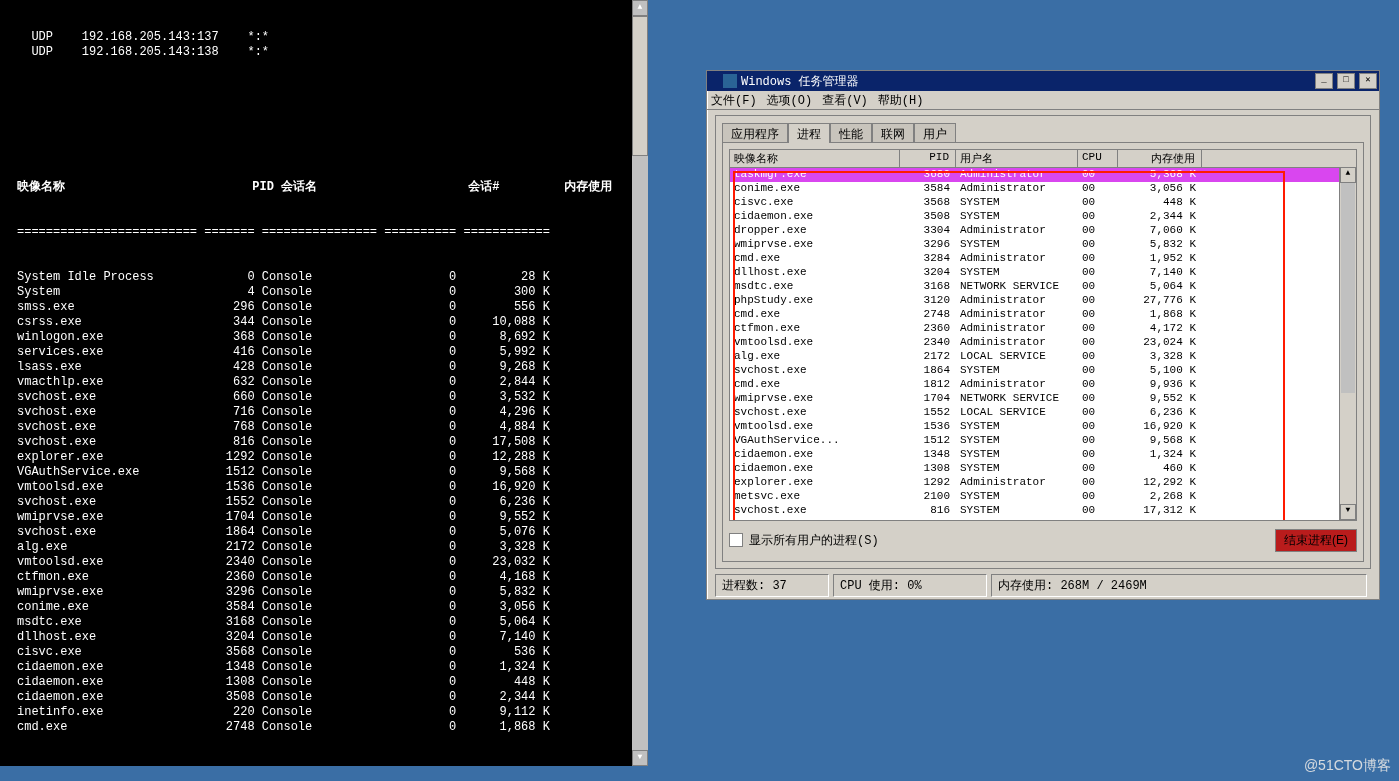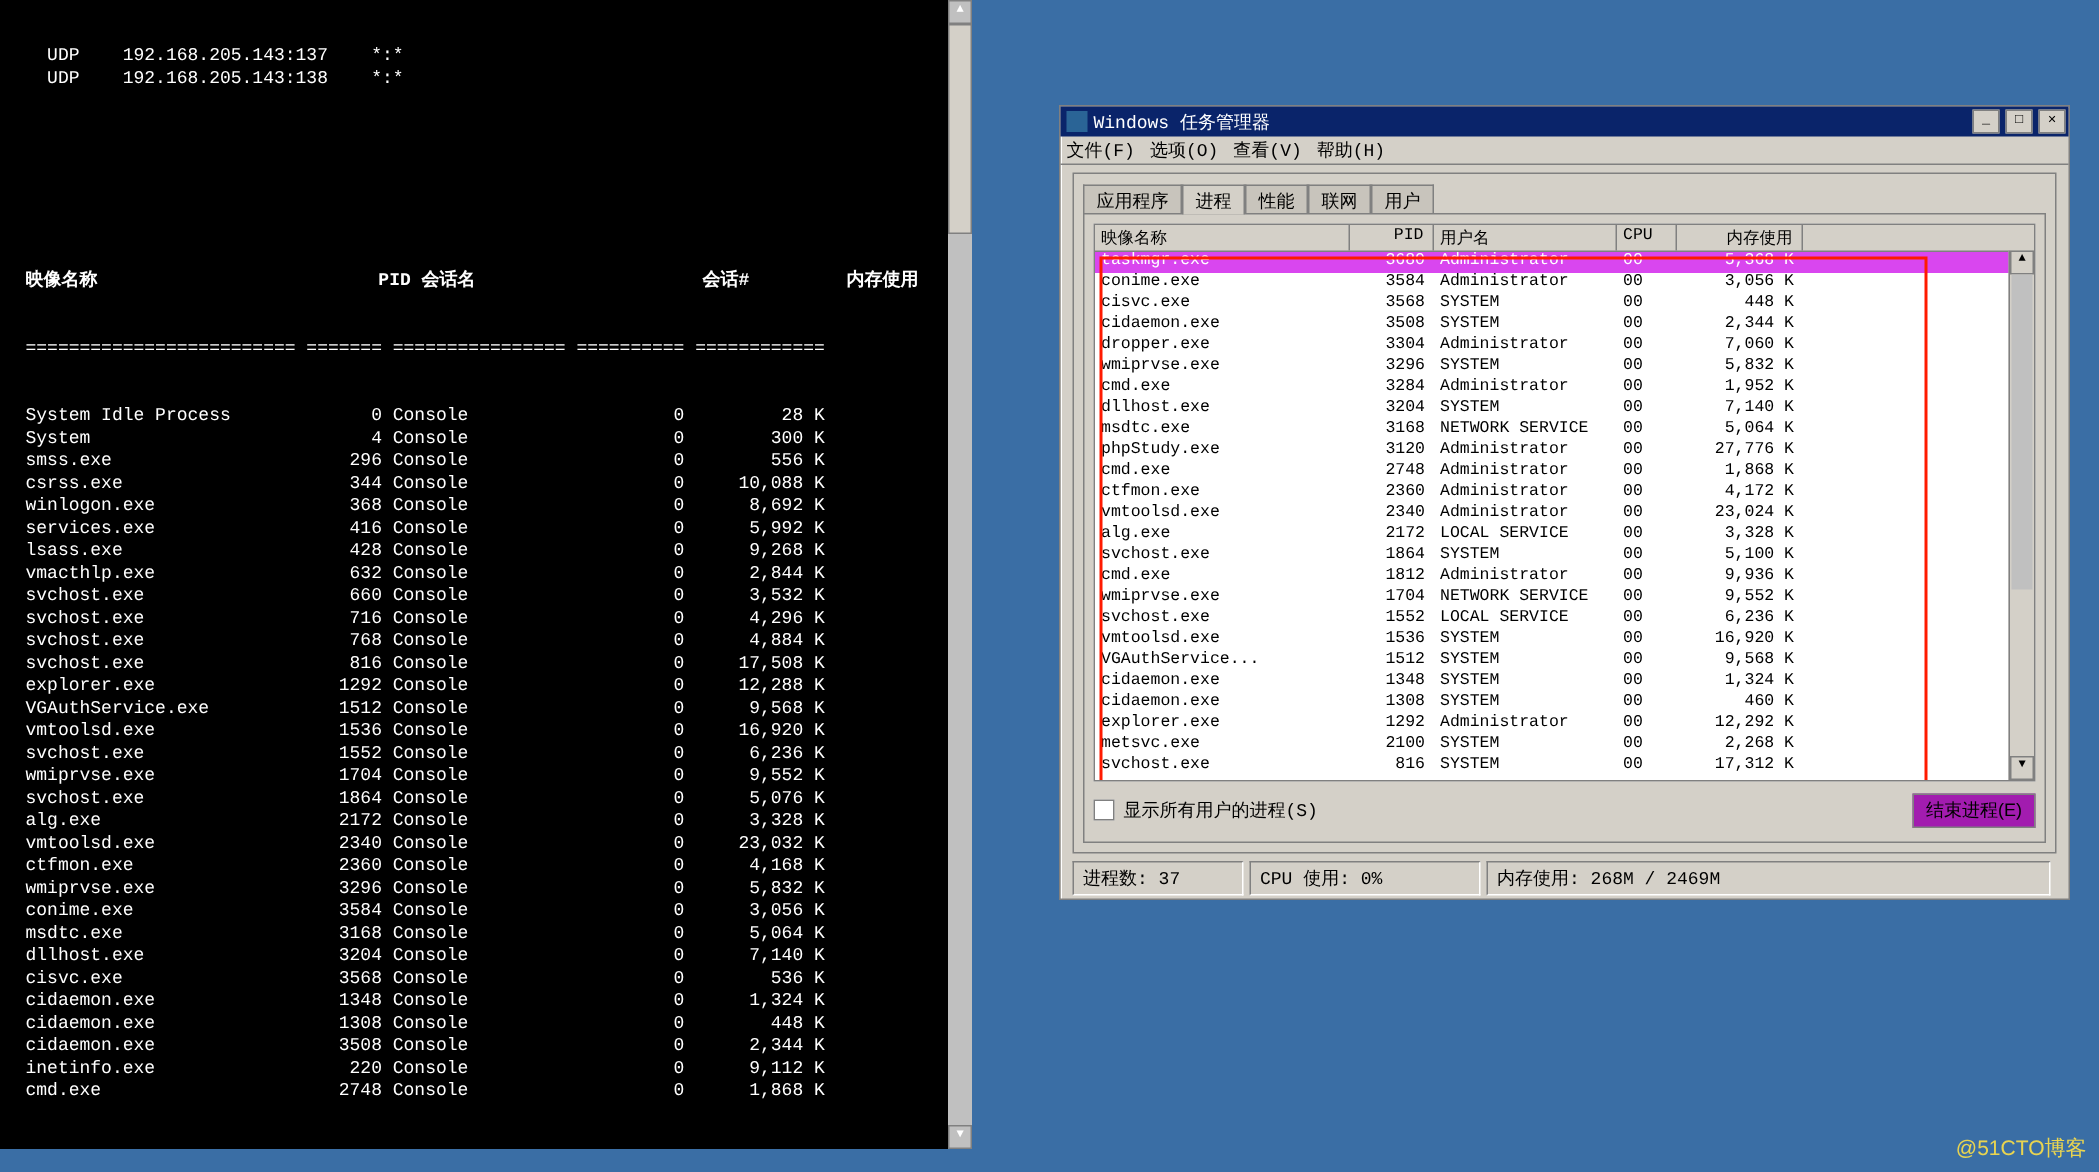--- a/index.html
+++ b/index.html
@@ -7,21 +7,21 @@
   .cmd{position:absolute;left:0;top:0;width:648px;height:766px;background:#000;color:#fff;font-family:"Courier New",monospace;font-size:12px;line-height:15px;white-space:pre;overflow:hidden}
   .cmd .line{padding:0 17px}
   .cmd .hdr{font-weight:bold}
   .cmd-sb{position:absolute;right:0;top:0;width:16px;height:100%;background:#c0c0c0}
   .cmd-sb .btn{position:absolute;left:0;height:16px;width:16px;background:#c0c0c0;border:1px solid #808080;box-sizing:border-box;font-size:8px;text-align:center;line-height:12px}
   .cmd-sb .btn.up{top:0}.cmd-sb .btn.dn{bottom:0}
   .cmd-sb .thumb{position:absolute;left:0;top:16px;width:16px;height:140px;background:#d4d0c8;border:1px solid #808080;box-sizing:border-box}
 
   
   .tm{position:absolute;left:706px;top:70px;width:672px;height:528px;background:#d4d0c8;border:1px solid #808080;box-shadow:1px 1px 0 #fff inset}
-  .tm-title{height:20px;background:linear-gradient(#0a246a,#0a246a);color:#fff;display:flex;align-items:center;font-size:12px;padding-left:4px}
+  .tm-title{height:20px;background:linear-gradient(#0a246a,#0a246a);color:#fff;display:flex;align-items:center;font-size:12px;padding-left:16px}
   .tm-title .icon{width:14px;height:14px;background:#2a6496;margin-right:4px}
   .tm-title .spacer{flex:1}
   .tm-title .wbtn{width:16px;height:14px;background:#d4d0c8;border:1px solid #808080;margin-left:2px;margin-right:2px;font-size:9px;text-align:center;line-height:12px;color:#000}
   .tm-menu{height:18px;border-bottom:1px solid #808080;display:flex;align-items:center;font-size:12px;padding-left:4px}
   .tm-menu span{margin-right:10px}
   .tm-body{position:absolute;left:8px;right:8px;top:44px;bottom:30px;border:1px solid #808080;background:#d4d0c8;padding:6px;box-sizing:border-box}
   .tabs{display:flex;font-size:12px;height:20px}
   .tab{padding:2px 8px;border:1px solid #808080;border-bottom:none;background:#d4d0c8;margin-right:0;position:relative;top:1px}
   .tab.active{background:#d4d0c8;z-index:2}
   .tab:not(.active){background:#c8c4bc}
@@ -35,26 +35,26 @@
   .proc-rows .row{display:flex;height:14px}
   .proc-rows .row.sel{background:#d946ef;color:#fff}
   .proc-rows .row div{padding:0 4px;box-sizing:border-box;white-space:nowrap;overflow:hidden}
   .proc-highlight{position:absolute;border:2px solid #ff1a00;pointer-events:none;left:3px;top:21px;width:548px;height:352px}
   .proc-sb{position:absolute;right:0;top:17px;bottom:0;width:16px;background:#d4d0c8;border-left:1px solid #808080}
   .proc-sb .btn{position:absolute;left:0;width:16px;height:16px;background:#d4d0c8;border:1px solid #808080;box-sizing:border-box;font-size:8px;text-align:center}
   .proc-sb .btn.up{top:0}.proc-sb .btn.dn{bottom:0}
   .proc-sb .thumb{position:absolute;left:1px;top:16px;width:14px;height:210px;background:#c0c0c0}
   .below-list{position:absolute;left:6px;right:6px;bottom:10px;display:flex;align-items:center;font-size:12px;height:22px}
   .chk{width:12px;height:12px;border:1px solid #808080;background:#fff;margin-right:6px;display:inline-block;vertical-align:middle}
-  .end-btn{margin-left:auto;padding:2px 8px;border:1px solid #808080;background:#a21caf;font-size:12px}
+  .end-btn{margin-left:auto;padding:2px 8px;border:1px solid #808080;background:#b91c1c;font-size:12px}
   .tm-status{position:absolute;left:8px;right:8px;bottom:4px;height:20px;display:flex;align-items:center;font-size:12px}
   .tm-status div{border:1px solid #808080;border-right-color:#fff;border-bottom-color:#fff;padding:2px 6px;margin-right:4px;background:#d4d0c8}
   .tm-status .s1{width:100px}.tm-status .s2{width:140px}.tm-status .s3{flex:1}
 
-  .watermark{position:absolute;right:8px;bottom:6px;color:#fde047;font-size:14px;font-family:"Microsoft YaHei",sans-serif}
+  .watermark{position:absolute;right:8px;bottom:6px;color:#e5e5e5;font-size:14px;font-family:"Microsoft YaHei",sans-serif}
   .watermark .at{opacity:.9}
 </style>
 </head>
 <body>
 
 <div class="cmd">
   <div id="cmd-net"><div class="line">  UDP    192.168.205.143:137    *:*</div><div class="line">  UDP    192.168.205.143:138    *:*</div></div>
   <div class="line"> </div>
   <div class="line"> </div>
   <div class="line hdr" id="cmd-hdr">映像名称                          PID 会话名                     会话#         内存使用</div>

